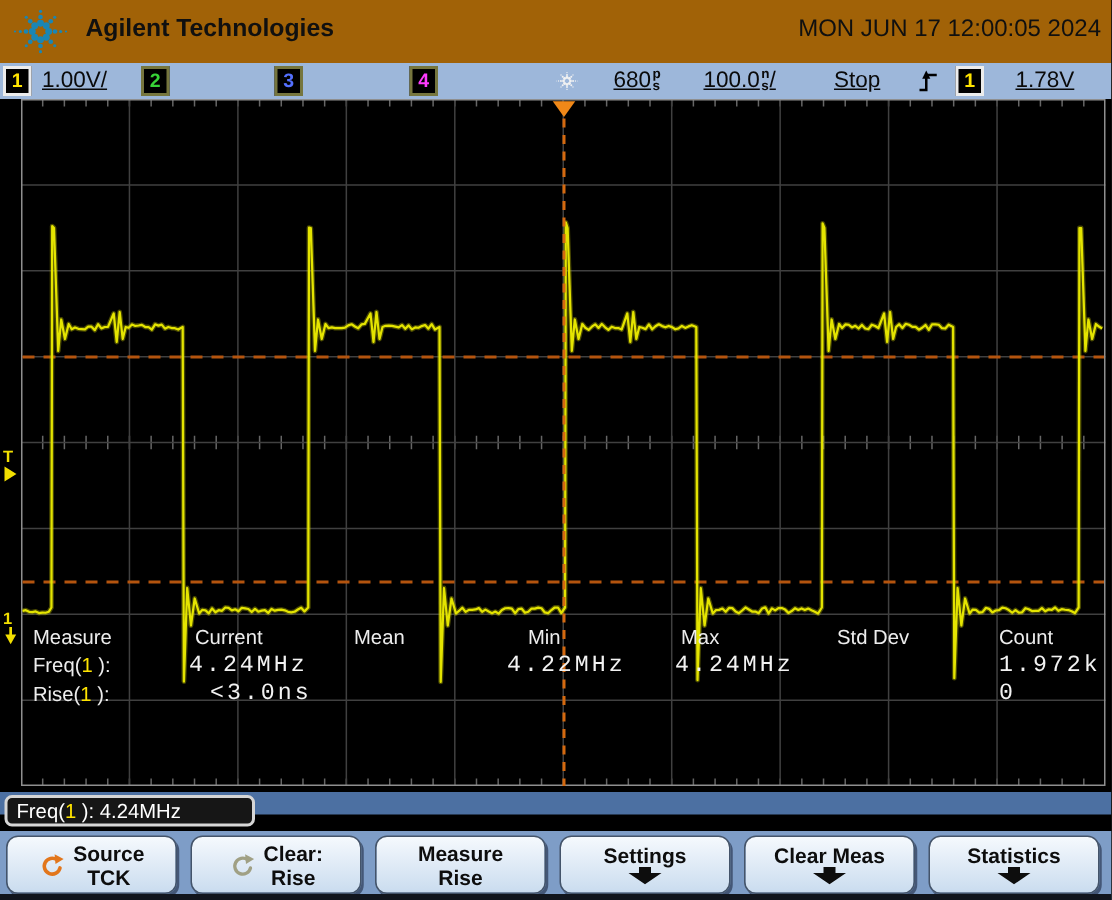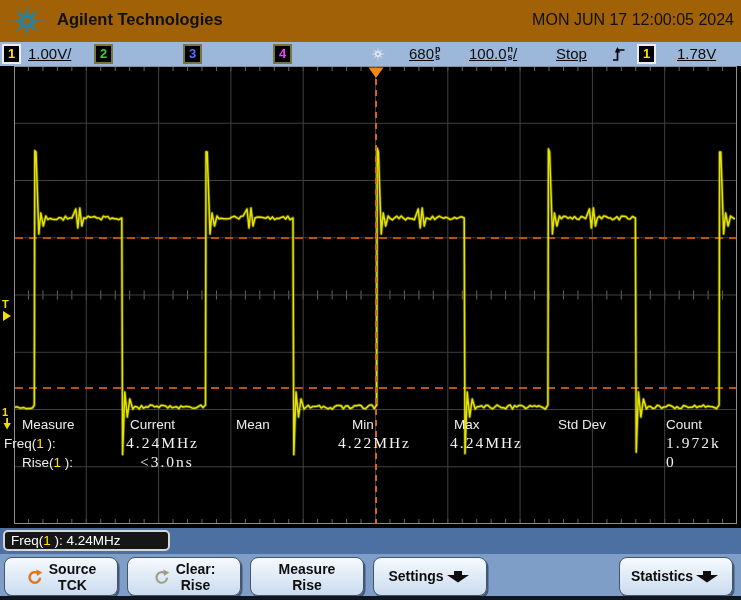--- a/index.html
+++ b/index.html
@@ -17,36 +17,36 @@
   .chbox.sel{border-color:#ececec;}
   .c1{color:#ffe400}.c2{color:#37d337}.c3{color:#5470ff}.c4{color:#ff3bff}
   .sbtext{position:absolute;top:3px;font-size:15px;color:#0a0a0a;line-height:18px;white-space:nowrap;text-decoration:underline;}
   .stk{display:inline-block;vertical-align:top;margin-left:1px;}
   .stk i{display:block;font-style:normal;font-size:9px;line-height:8px;font-weight:bold;}
   
   .graticule{position:absolute;top:66px;left:0;width:741px;height:462px;background:#000;}
   
   .measure{position:absolute;left:0;top:415px;width:741px;height:64px;z-index:3;}
   .mh{position:absolute;font-size:13.5px;color:#ededed;white-space:nowrap;}
-  .mv{position:absolute;font-family:Liberation Serif, serif;font-size:15.5px;
+  .mv{position:absolute;font-family:Liberation Mono, monospace;font-size:15.5px;
       letter-spacing:2px;color:#f2f2f2;white-space:nowrap;}
   .chy{color:#ffe400;}
   
-  .resultsbar{position:absolute;top:528px;left:0;width:741px;height:26px;background:#4c70a2;}
+  .resultsbar{position:absolute;top:528px;left:0;width:741px;height:15px;background:#4c70a2;}
   .pill{position:absolute;top:2px;height:21px;background:#161616;border:2px solid #d6d6d6;
         border-radius:5px;font-size:13.5px;color:#ffffff;line-height:17px;padding:0 6px;
         box-sizing:border-box;white-space:nowrap;}
   
   .softkeys{position:absolute;top:554px;left:0;width:741px;height:46px;background:#7e9dc7;padding-left:39px;}
   .sk{position:absolute;top:3px;width:114px;height:39px;border-radius:8px;border:1px solid #44546a;
       background:linear-gradient(#f5f9fd,#cadcef);box-shadow:1.5px 2px 0 rgba(20,30,52,.55);
       font-family:inherit;font-size:14px;font-weight:600;color:#0d0d0d;
       display:flex;align-items:center;justify-content:center;gap:6px;padding:0;cursor:pointer;}
   .sk .lines{line-height:16px;text-align:center;}
-  .sk .col{display:flex;flex-direction:row;align-items:center;line-height:15px;}
+  .sk .col{display:flex;flex-direction:column;align-items:center;line-height:15px;}
   .bottomstrip{position:absolute;top:596px;left:0;width:741px;height:4px;background:#11151d;}
 </style>
 </head>
 <body>
 
 <div class="screen">
 
   <div class="topbar">
     <svg class="logo" width="42" height="40">
       <g id="logo-dots">
@@ -318,21 +318,21 @@
 
   <div class="measure">
     <span class="mh" style="left:22px;top:2px">Measure</span>
     <span class="mh" style="left:130px;top:2px">Current</span>
     <span class="mh" style="left:236px;top:2px">Mean</span>
     <span class="mh" style="left:352px;top:2px">Min</span>
     <span class="mh" style="left:454px;top:2px">Max</span>
     <span class="mh" style="left:558px;top:2px">Std Dev</span>
     <span class="mh" style="left:666px;top:2px">Count</span>
 
-    <span class="mh" style="left:4px;top:21px"><span>Freq(</span><span class="chy">1</span><span> ):</span></span>
+    <span class="mh" style="left:22px;top:21px"><span>Freq(</span><span class="chy">1</span><span> ):</span></span>
     <span class="mv" style="left:126px;top:19px">4.24MHz</span>
     <span class="mv" style="left:338px;top:19px">4.22MHz</span>
     <span class="mv" style="left:450px;top:19px">4.24MHz</span>
     <span class="mv" style="left:666px;top:19px">1.972k</span>
 
     <span class="mh" style="left:22px;top:40px"><span>Rise(</span><span class="chy">1</span><span> ):</span></span>
     <span class="mv" style="left:140px;top:38px">&lt;3.0ns</span>
     <span class="mv" style="left:666px;top:38px">0</span>
   </div>
 
@@ -359,20 +359,28 @@
       <span class="lines"><span>Measure</span><br><span>Rise</span></span>
     </button>
     <button class="sk" style="left:373px">
       <span class="col">
           <span>Settings</span>
       <svg width="28" height="12">
             <polygon points="10,0 18,0 18,4 25,4 14,11.5 3,4 10,4" fill="#0d0d0d"></polygon>
           </svg>
         </span>
     </button>
+    <button class="sk" style="left:496px">
+      <span class="col">
+          <span>Clear Meas</span>
+      <svg width="28" height="12">
+            <polygon points="10,0 18,0 18,4 25,4 14,11.5 3,4 10,4" fill="#0d0d0d"></polygon>
+          </svg>
+        </span>
+    </button>
     <button class="sk" style="left:619px">
       <span class="col">
           <span>Statistics</span>
       <svg width="28" height="12">
             <polygon points="10,0 18,0 18,4 25,4 14,11.5 3,4 10,4" fill="#0d0d0d"></polygon>
           </svg>
         </span>
     </button>
   </div>
 

